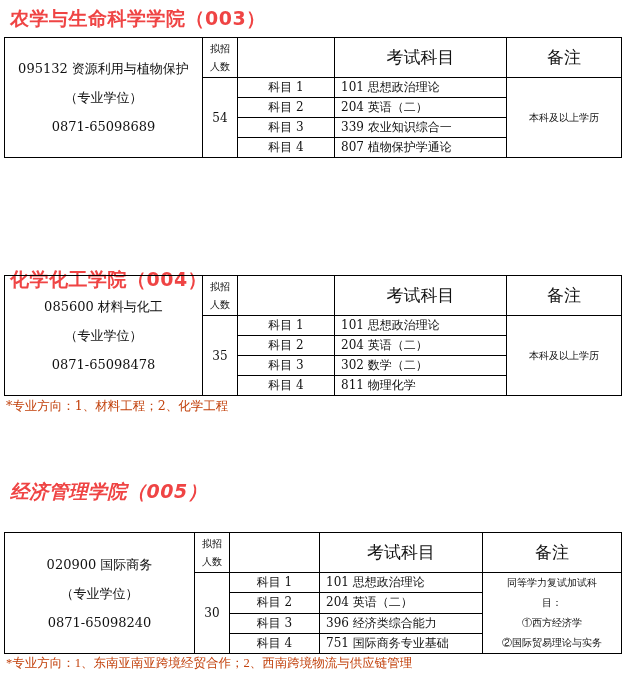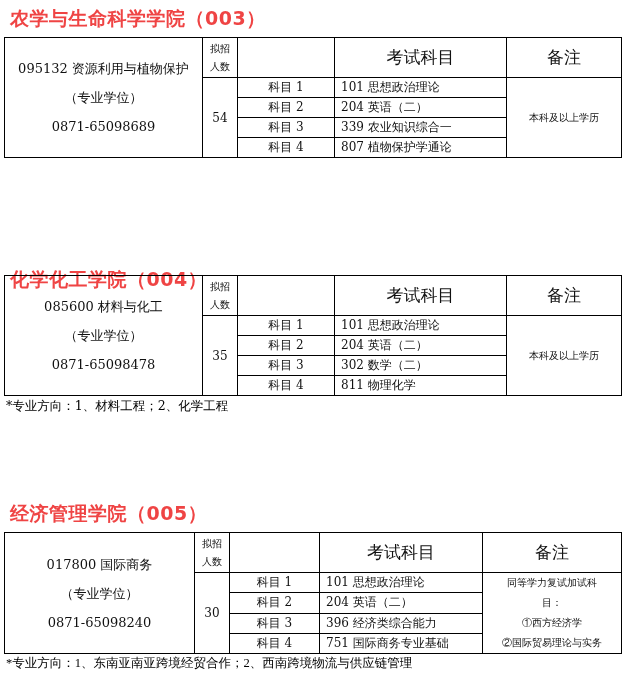--- a/index.html
+++ b/index.html
@@ -31,21 +31,21 @@
   table.plan tr.hdr td { height: 39px; }
   table.plan tr.sub td { height: 19px; }
   .major-cell { font-size: 13px; line-height: 29px; }
   .major-cell div { white-space: nowrap; }
   .quota-hdr { font-size: 10px; line-height: 18px; }
   .hdr-label { font-size: 17px; }
   .subj-cell { text-align: left !important; padding-left: 6px !important; margin-top: 16px; }
   .remark-cell { font-size: 10px; line-height: 20px; white-space: normal !important; }
   .note {
     position: absolute; left: 6px;
-    font-size: 12.5px; line-height: 16px; white-space: nowrap; color: #000000;
+    font-size: 12.5px; line-height: 16px; white-space: nowrap; color: #c2410c;
   }
 </style>
 </head>
 <body>
 
 <div class="section-title" style="top:6px;">农学与生命科学学院（003）</div>
 <table class="plan" style="top:37px; width:617px;">
   <colgroup>
       <col style="width:198px">
       <col style="width:35px">
@@ -128,33 +128,33 @@
     <td class="subj-cell">302 数学（二）</td>
   </tr>
   <tr class="sub">
     <td>科目 4</td>
     <td class="subj-cell">811 物理化学</td>
   </tr>
 </tbody>
   </table>
 <div class="note" style="top:398px;">*专业方向：1、材料工程；2、化学工程</div>
 
-<div class="section-title" style="top:501px;">经济管理学院（005）</div>
+<div class="section-title" style="top:479px;font-style:italic;">经济管理学院（005）</div>
 <table class="plan" style="top:532px; width:617px;">
   <colgroup>
       <col style="width:190px">
       <col style="width:35px">
       <col style="width:90px">
       <col style="width:163px">
       <col style="width:139px">
     </colgroup>
   <tbody>
       <tr class="hdr">
     <td rowspan="5" class="major-cell">
-      <div>017800 国际商务</div>
+      <div>020900 国际商务</div>
       <div>（专业学位）</div>
       <div>0871-65098240</div>
     </td>
     <td class="quota-hdr">
       <div>拟招</div>
       <div>人数</div>
     </td>
     <td></td>
     <td class="hdr-label">考试科目</td>
     <td class="hdr-label">备注</td>

